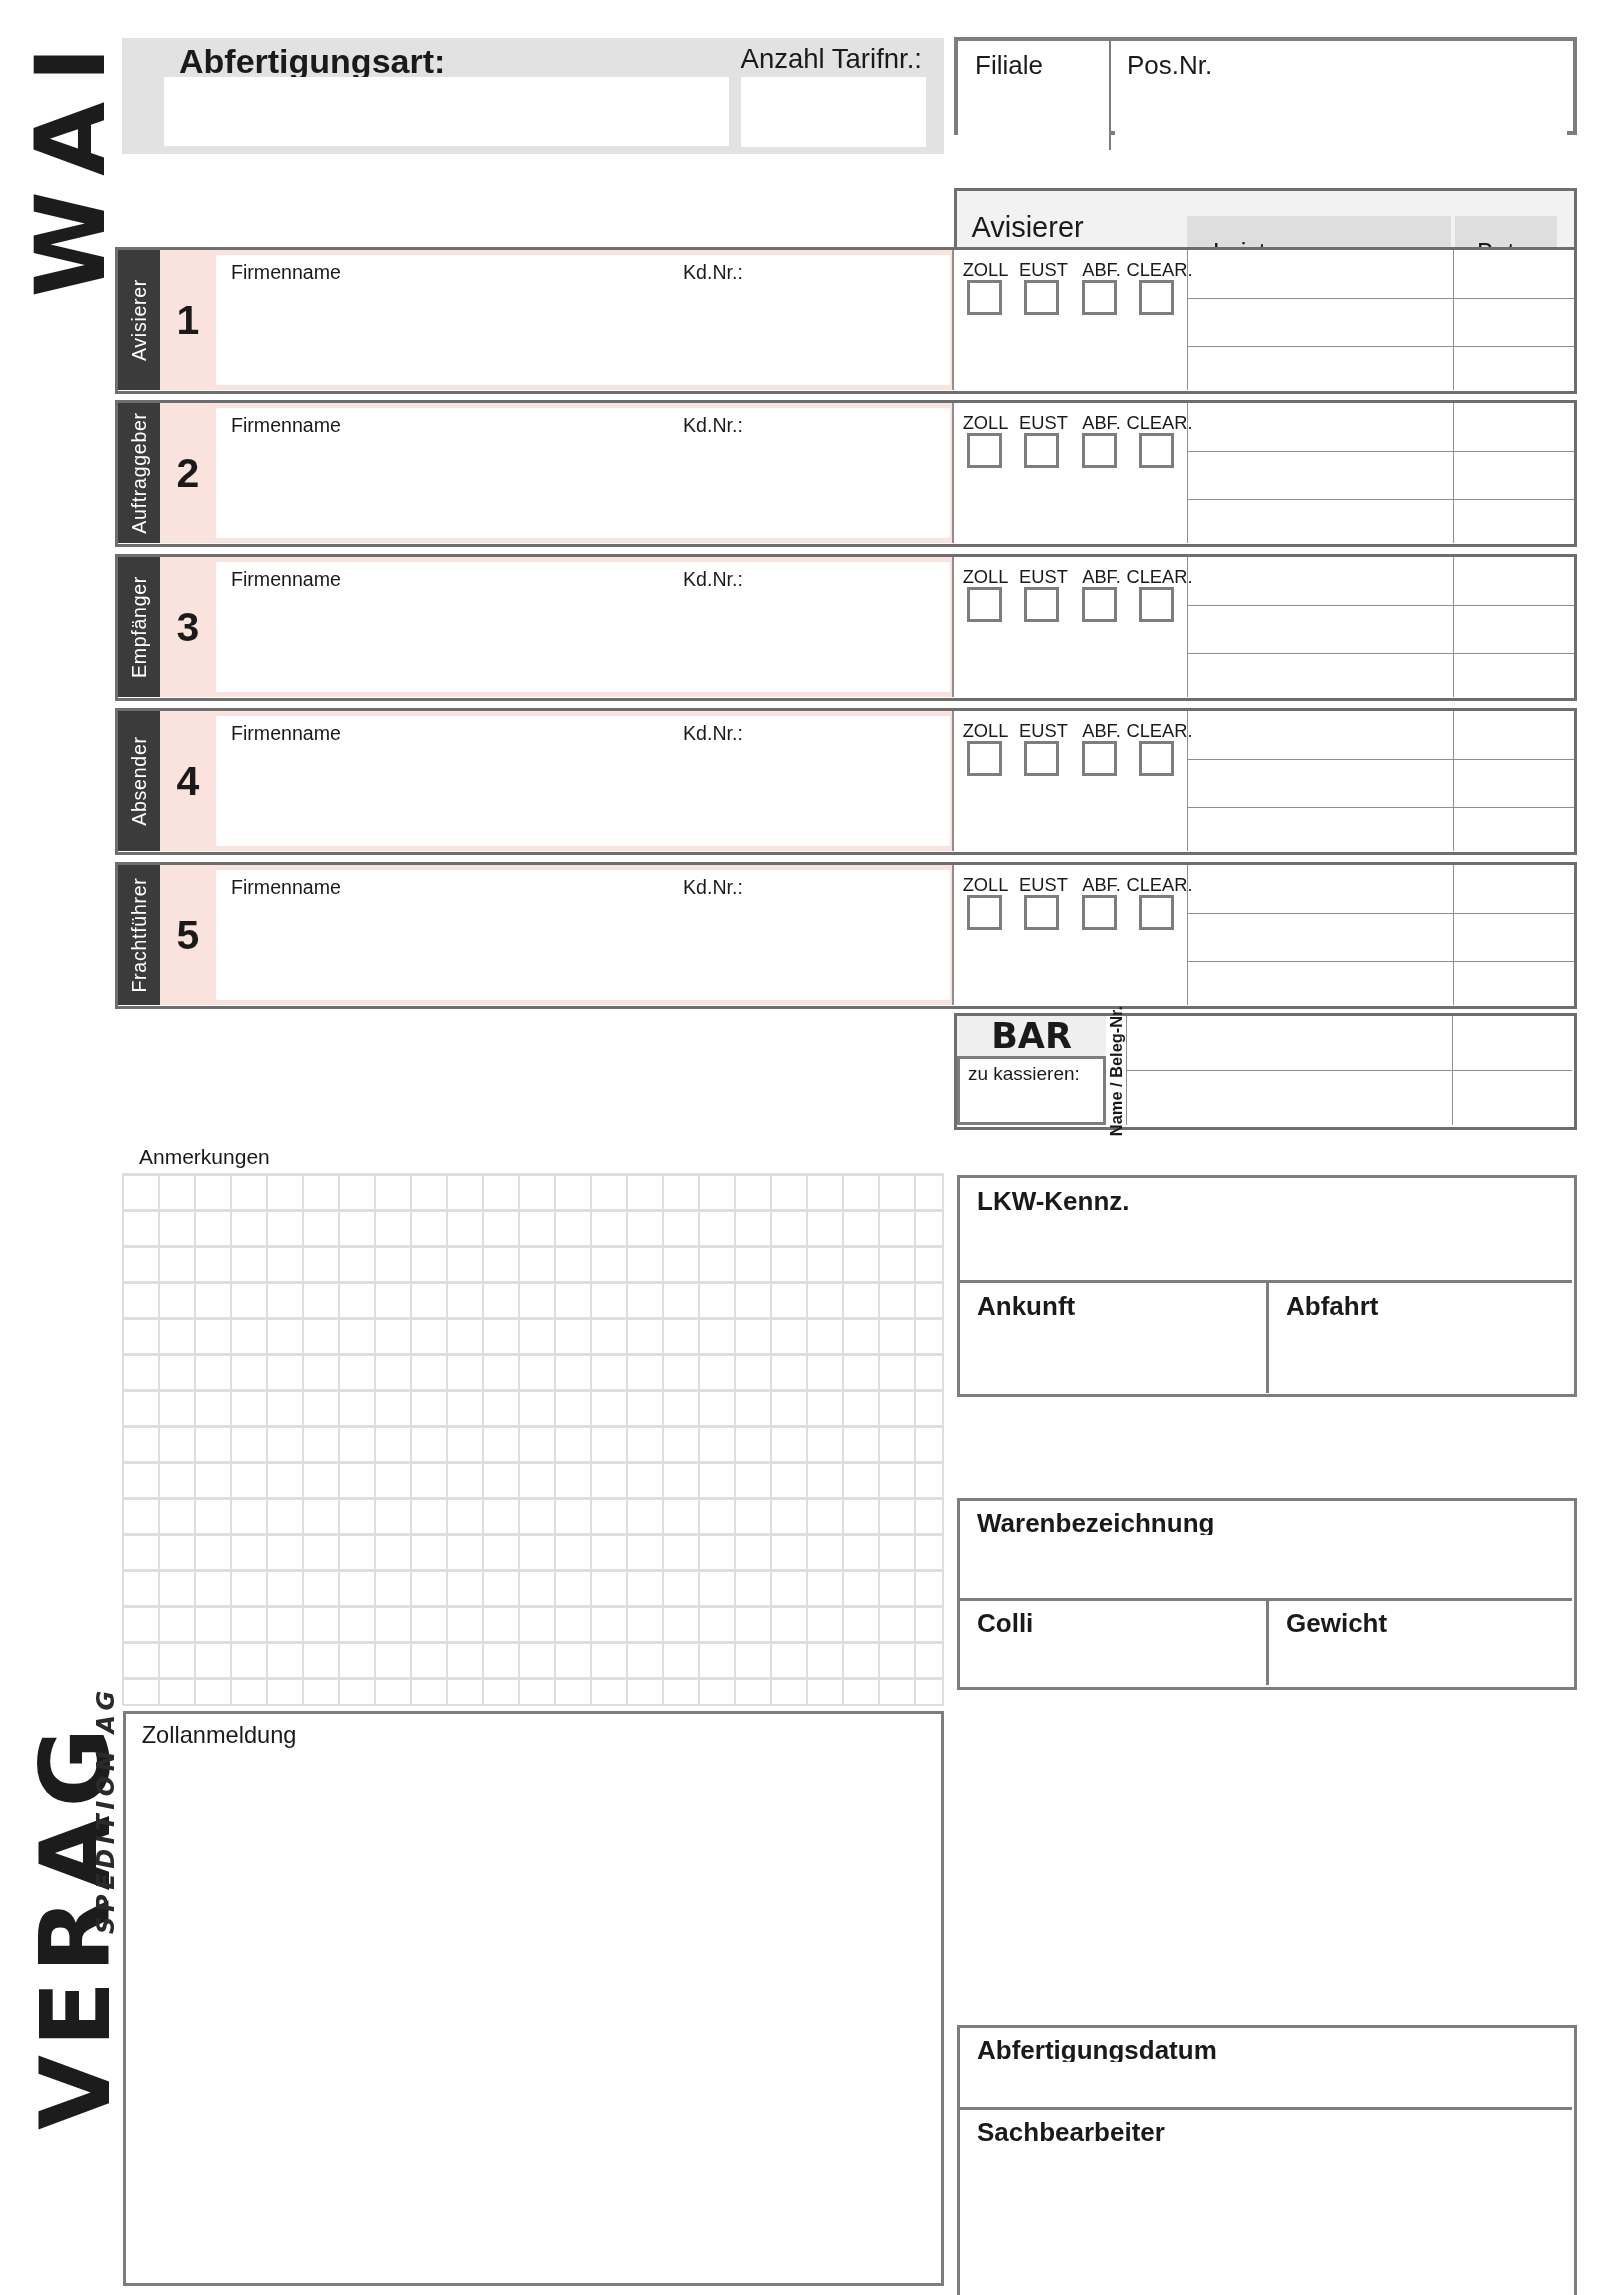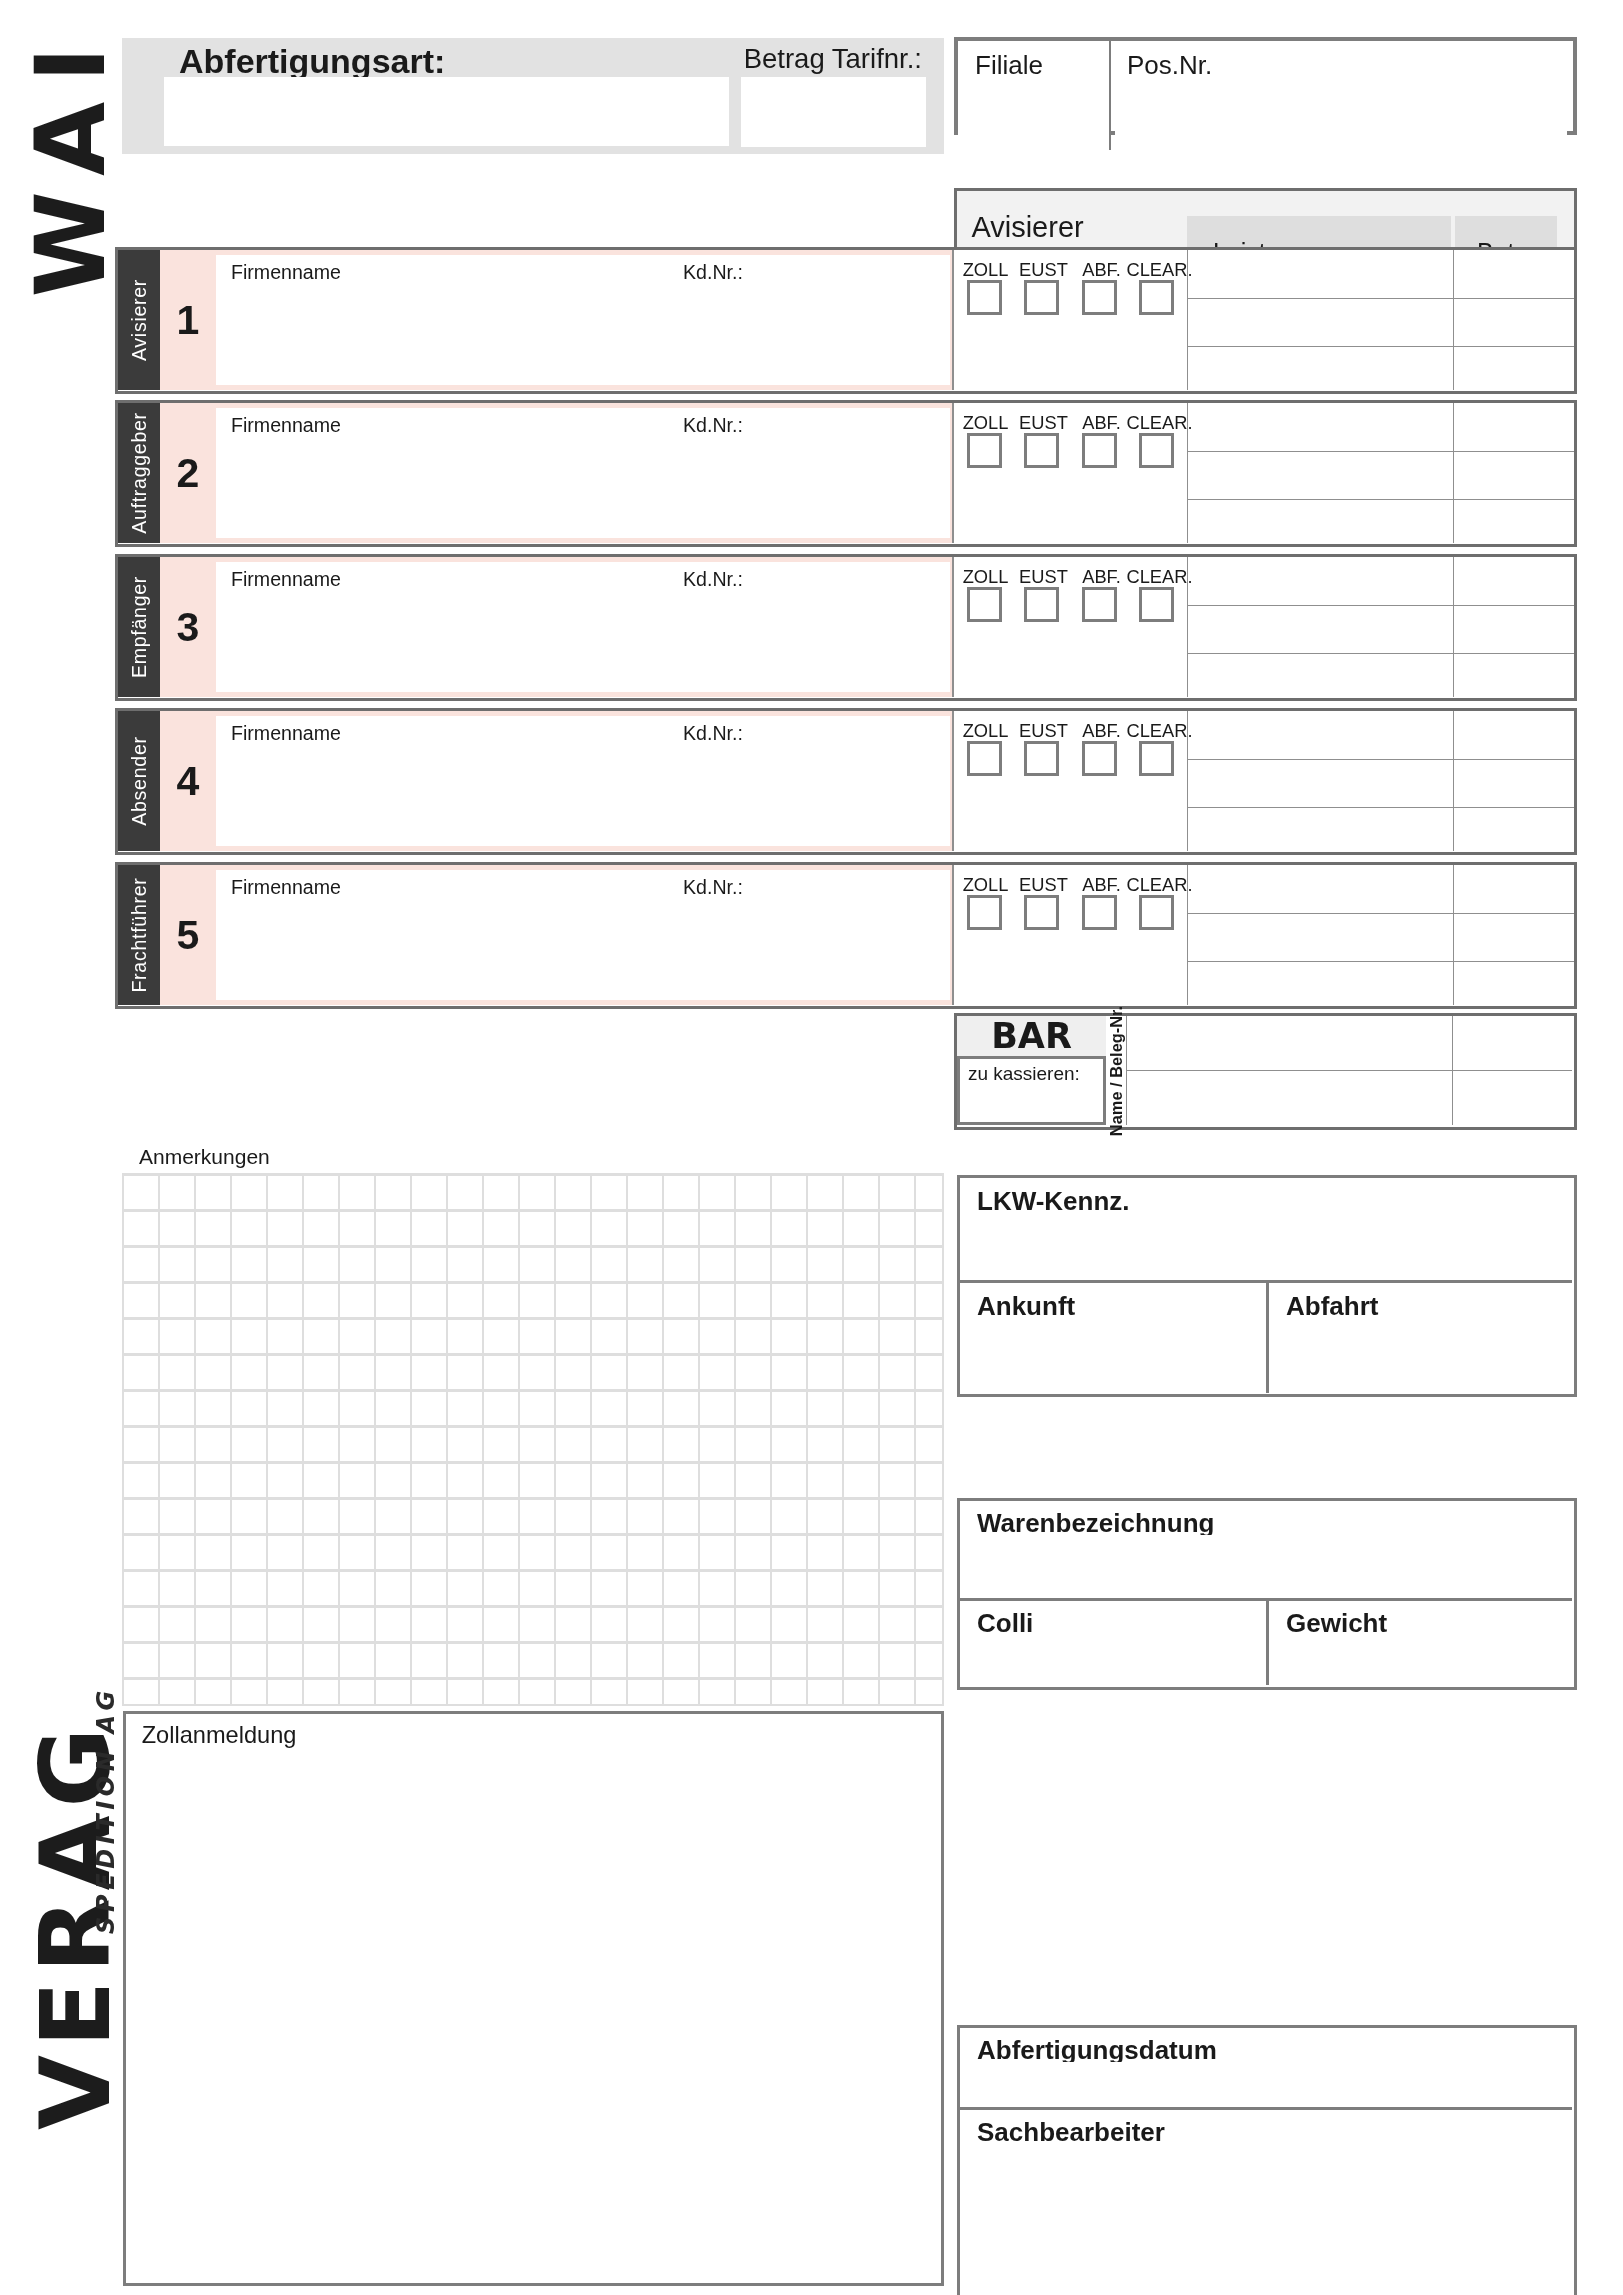--- a/index.html
+++ b/index.html
@@ -104,21 +104,21 @@
   <div id="verag-box" class="abs">
     <span class="vrot logo">VERAG</span>
   </div>
   <div id="sped-box" class="abs">
     <span class="vrot logo">SPEDITION AG</span>
   </div>
 
   <div id="hdr-gray" class="abs"></div>
   <div id="abfart-label" class="abs">Abfertigungsart:</div>
   <div id="abfart-input" class="abs"></div>
-  <div id="anzahl-label" class="abs">Betrag Tarifnr.:</div>
+  <div id="anzahl-label" class="abs">Anzahl Tarifnr.:</div>
   <div id="anzahl-input" class="abs"></div>
 
   <div id="filiale-box" class="abs">
     <div id="filiale-divider" class="abs"></div>
     <div id="filiale-label" class="abs cell-label">Filiale</div>
     <div id="posnr-label" class="abs cell-label">Pos.Nr.</div>
     <div class="abs fill" style="left:0;top:39px;width:151px;height:69px;"></div>
     <div class="abs fill" style="left:157px;top:39px;width:452px;height:69px;"></div>
   </div>
 

